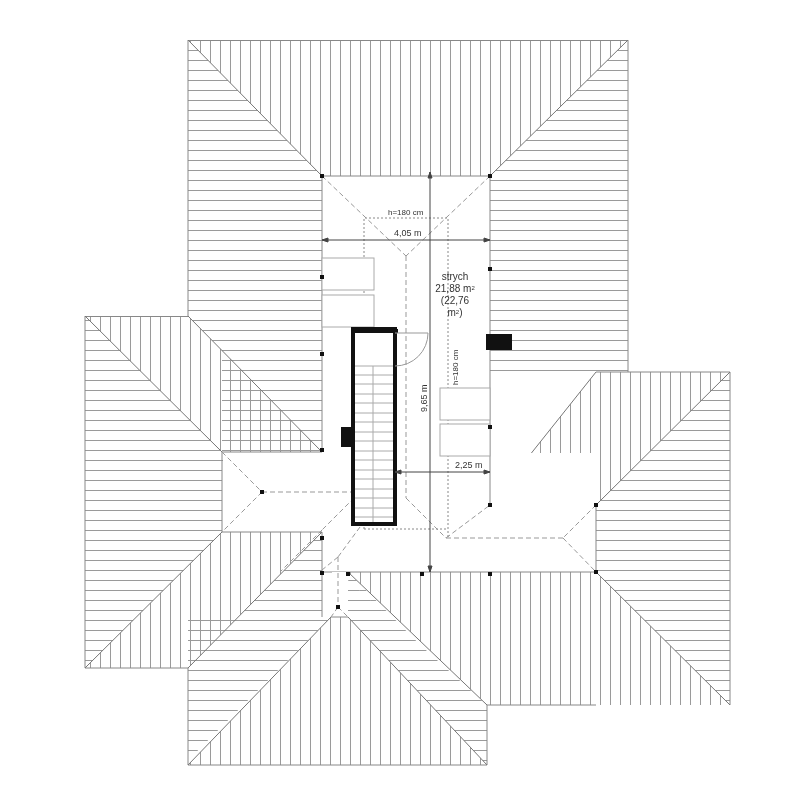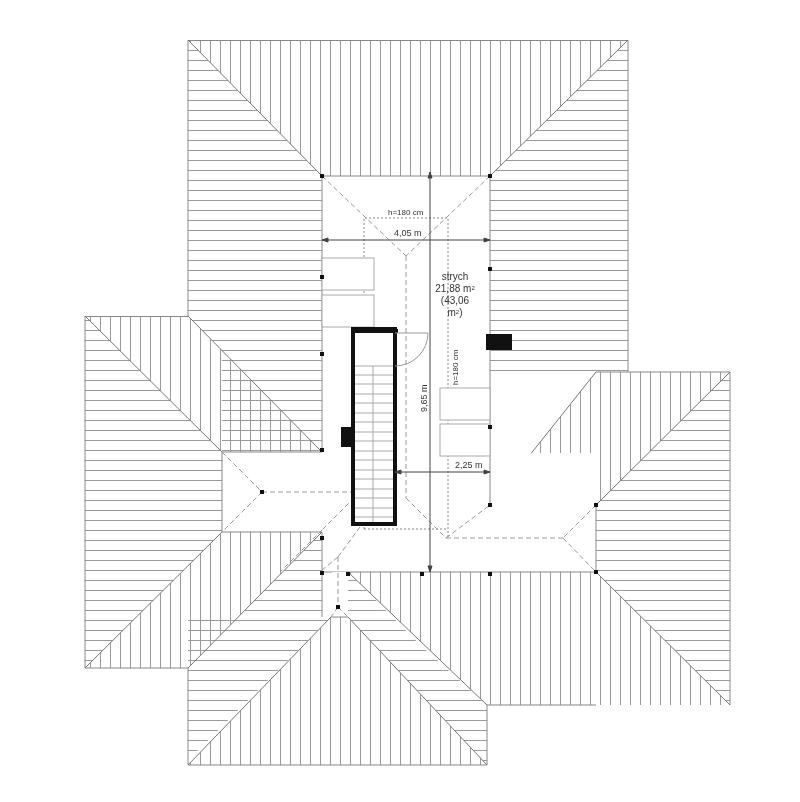--- a/index.html
+++ b/index.html
@@ -197,18 +197,18 @@
     <polygon points="490,472 484,470 484,474"></polygon>
   </g>
 </svg>
 
 <div class="lbl" style="left:388px;top:209px;font-size:8px;">h=180 cm</div>
 <div class="lbl" style="left:394px;top:229px;">4,05 m</div>
 
 <div class="room" style="left:432px;top:264px;width:46px;margin-top:7px;">
   <div>strych</div>
   <div><span>21,88 m</span><sup>2</sup></div>
-  <div><span>(43,06 m</span><sup>2</sup><span>)</span></div>
+  <div><span>(22,76 m</span><sup>2</sup><span>)</span></div>
 </div>
 
 <div class="lbl vert" style="left:452px;top:385px;font-size:8px;">h=180 cm</div>
 <div class="lbl vert" style="left:420px;top:412px;">9,65 m</div>
 <div class="lbl" style="left:455px;top:461px;">2,25 m</div>
 
 </body></html>

